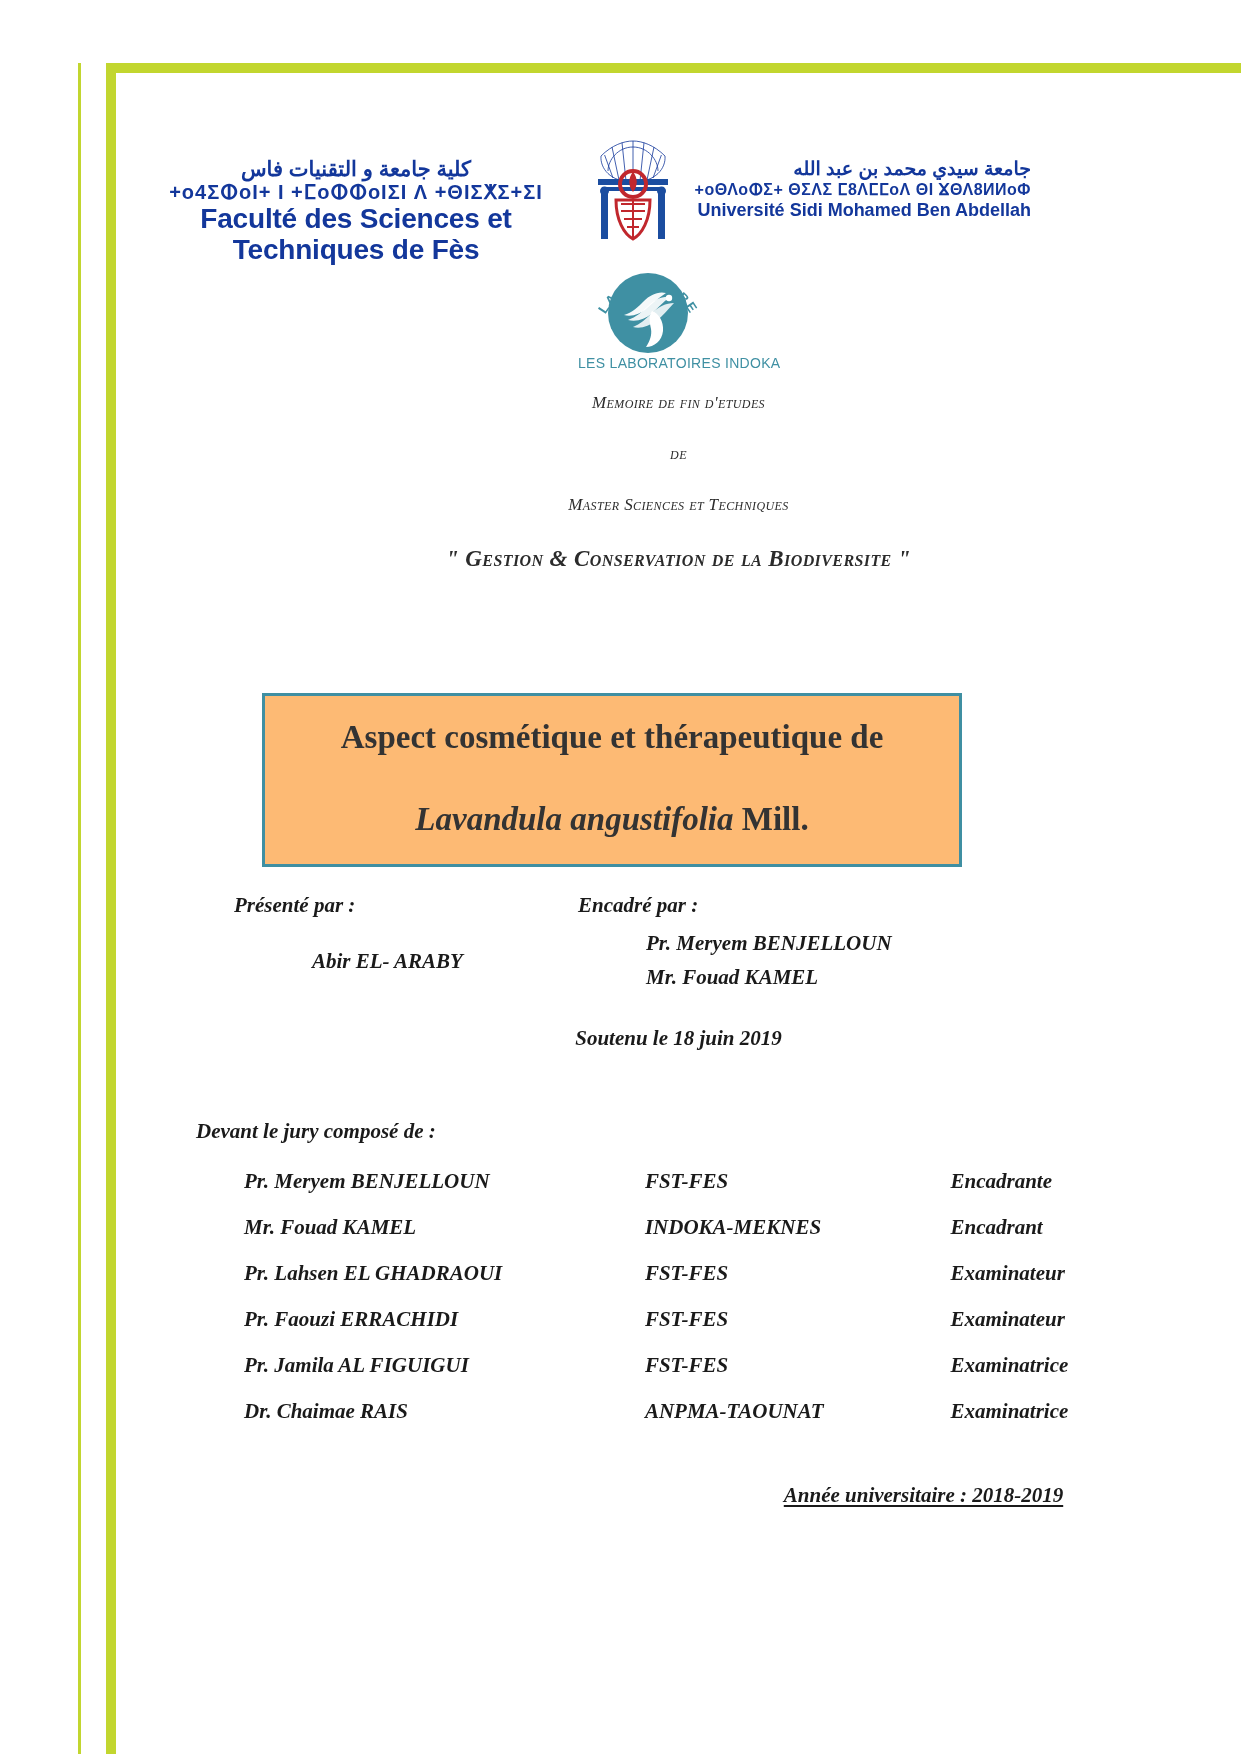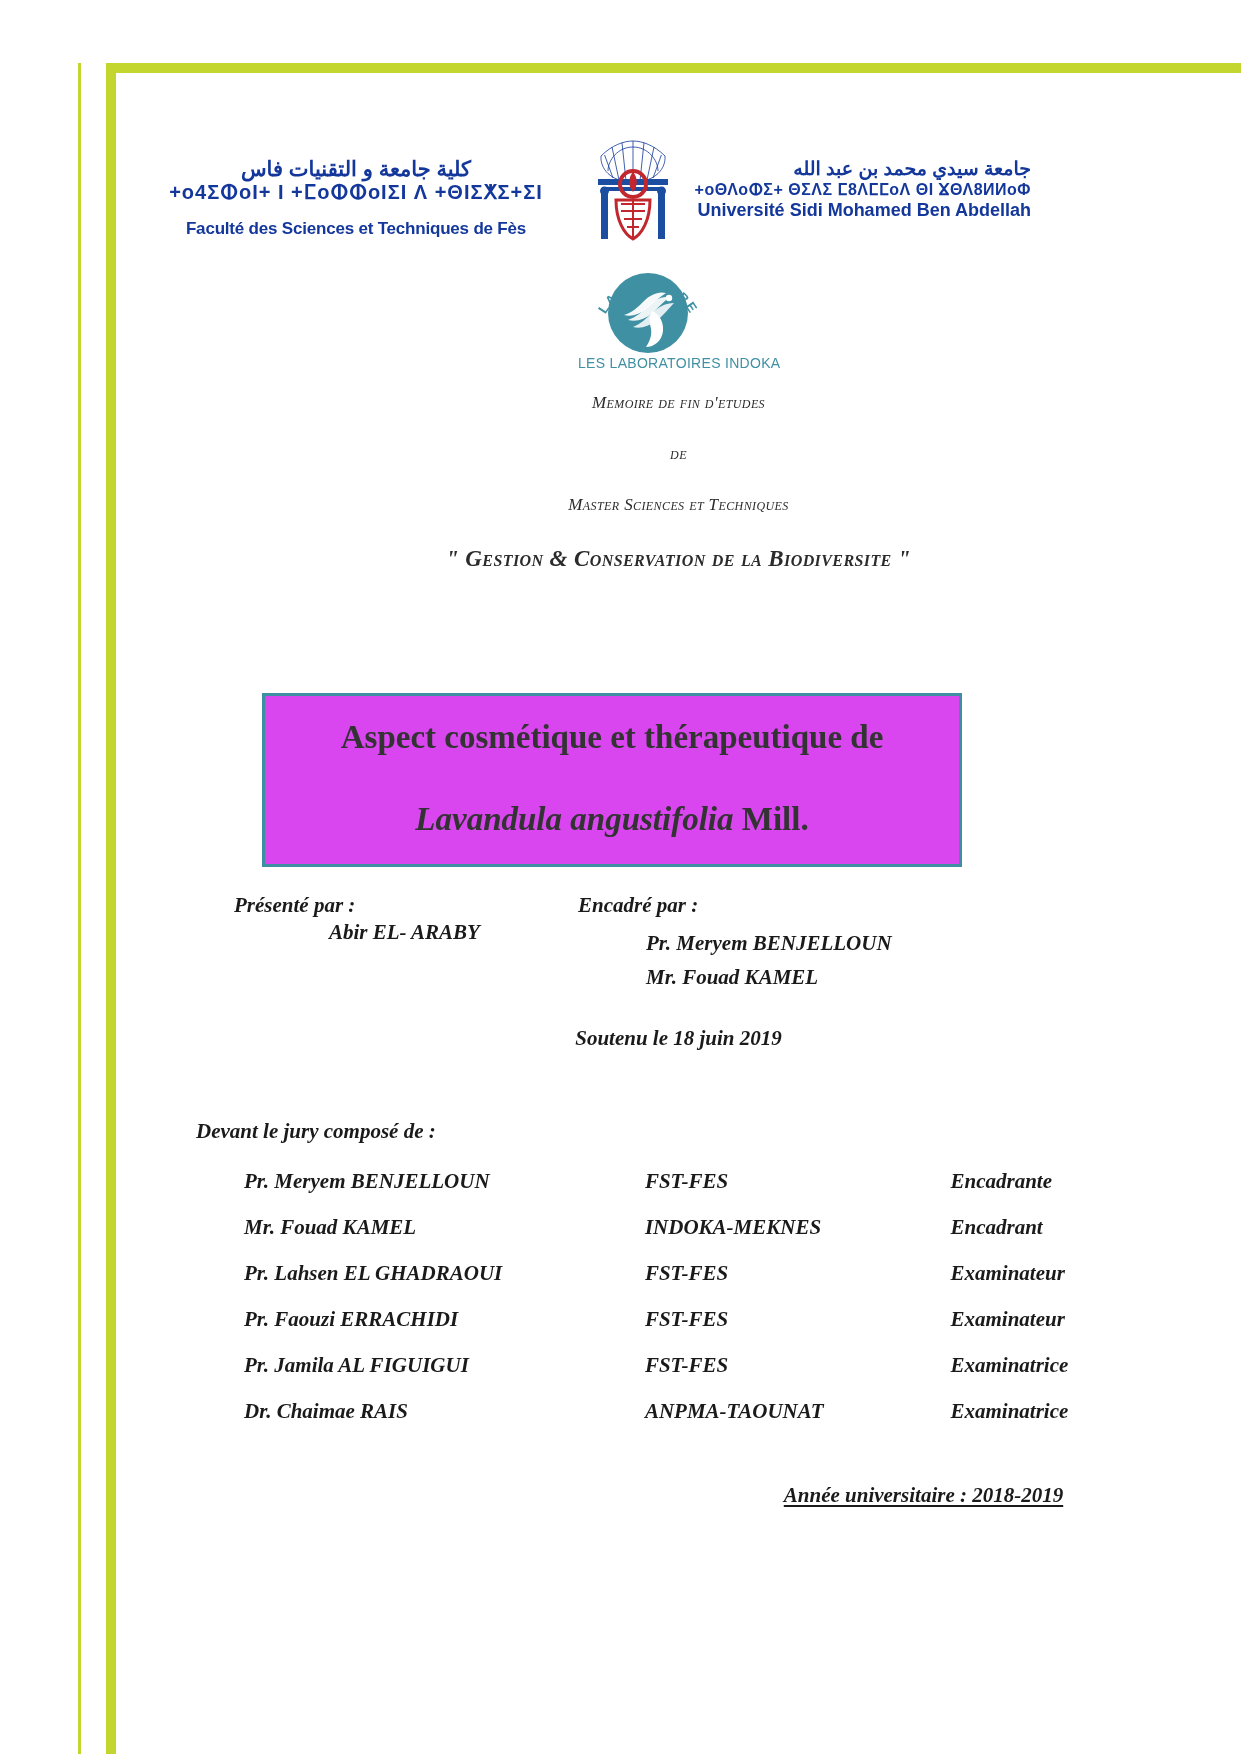--- a/index.html
+++ b/index.html
@@ -56,23 +56,22 @@
   #fst-logo .ar {
     font-size: 21px; font-weight: bold;
     direction: rtl;
     letter-spacing: 0px;
   }
   #fst-logo .tif {
     font-size: 20px; font-weight: bold;
     letter-spacing: 1px;
   }
   #fst-logo .fr {
-    font-size: 17px; font-weight: bold;
+    font-size: 28px; font-weight: bold;
     letter-spacing: -0.2px;
-    margin-top: 16px;
   }
 
   
   #usmba-crest {
     position: absolute; left: 476px; top: 65px;
     width: 82px; height: 106px;
   }
   
   #usmba-text {
     position: absolute; left: 570px; top: 84px;
@@ -120,21 +119,21 @@
     font-weight: bold;
     font-size: 23px;
   }
   .dip-line.mst { font-weight: normal; }
 
   
   #title-box {
     position: absolute; left: 146px; top: 620px;
     width: 700px;
     border: 3px solid #3f8fa2;
-    background: #d946ef;
+    background: #fdba74;
     padding: 20px 16px 24px 16px;
     box-sizing: border-box;
     text-align: center;
   }
   #title-line-1 {
     font-size: 33px;
     font-weight: bold;
     color: #333333;
     line-height: 1.28;
   }
@@ -151,21 +150,21 @@
   #people {
     position: absolute; left: 0; top: 820px;
     width: 1125px;
     font-style: italic;
     font-weight: bold;
     font-size: 21px;
     color: #1a1a1a;
   }
   #presente-label { position: absolute; left: 118px; top: 0; }
   #encadre-label  { position: absolute; left: 462px; top: 0; }
-  #author-name    { position: absolute; left: 196px; top: 27px; margin-left: 17px; }
+  #author-name    { position: absolute; left: 196px; top: 56px; }
   #supervisor-1   { position: absolute; left: 530px; top: 38px; }
   #supervisor-2   { position: absolute; left: 530px; top: 72px; }
 
   #defense-date {
     position: absolute; left: 0; top: 953px;
     width: 1125px;
     text-align: center;
     font-style: italic;
     font-weight: bold;
     font-size: 21px;

